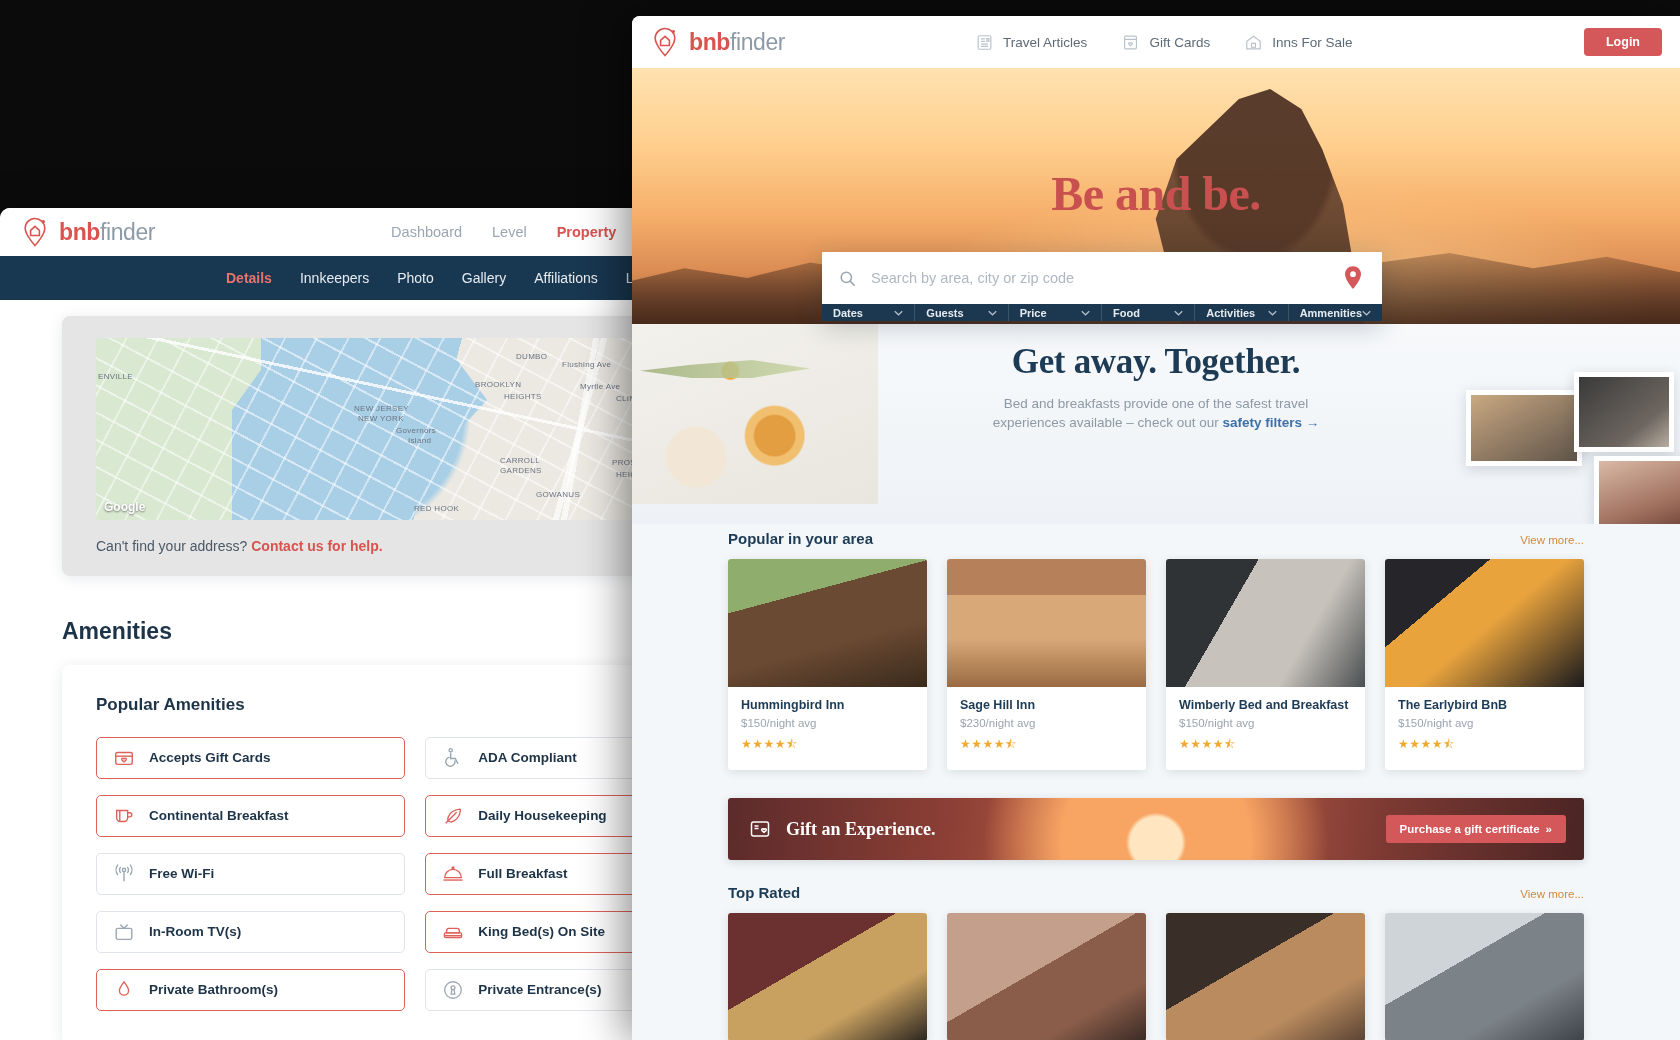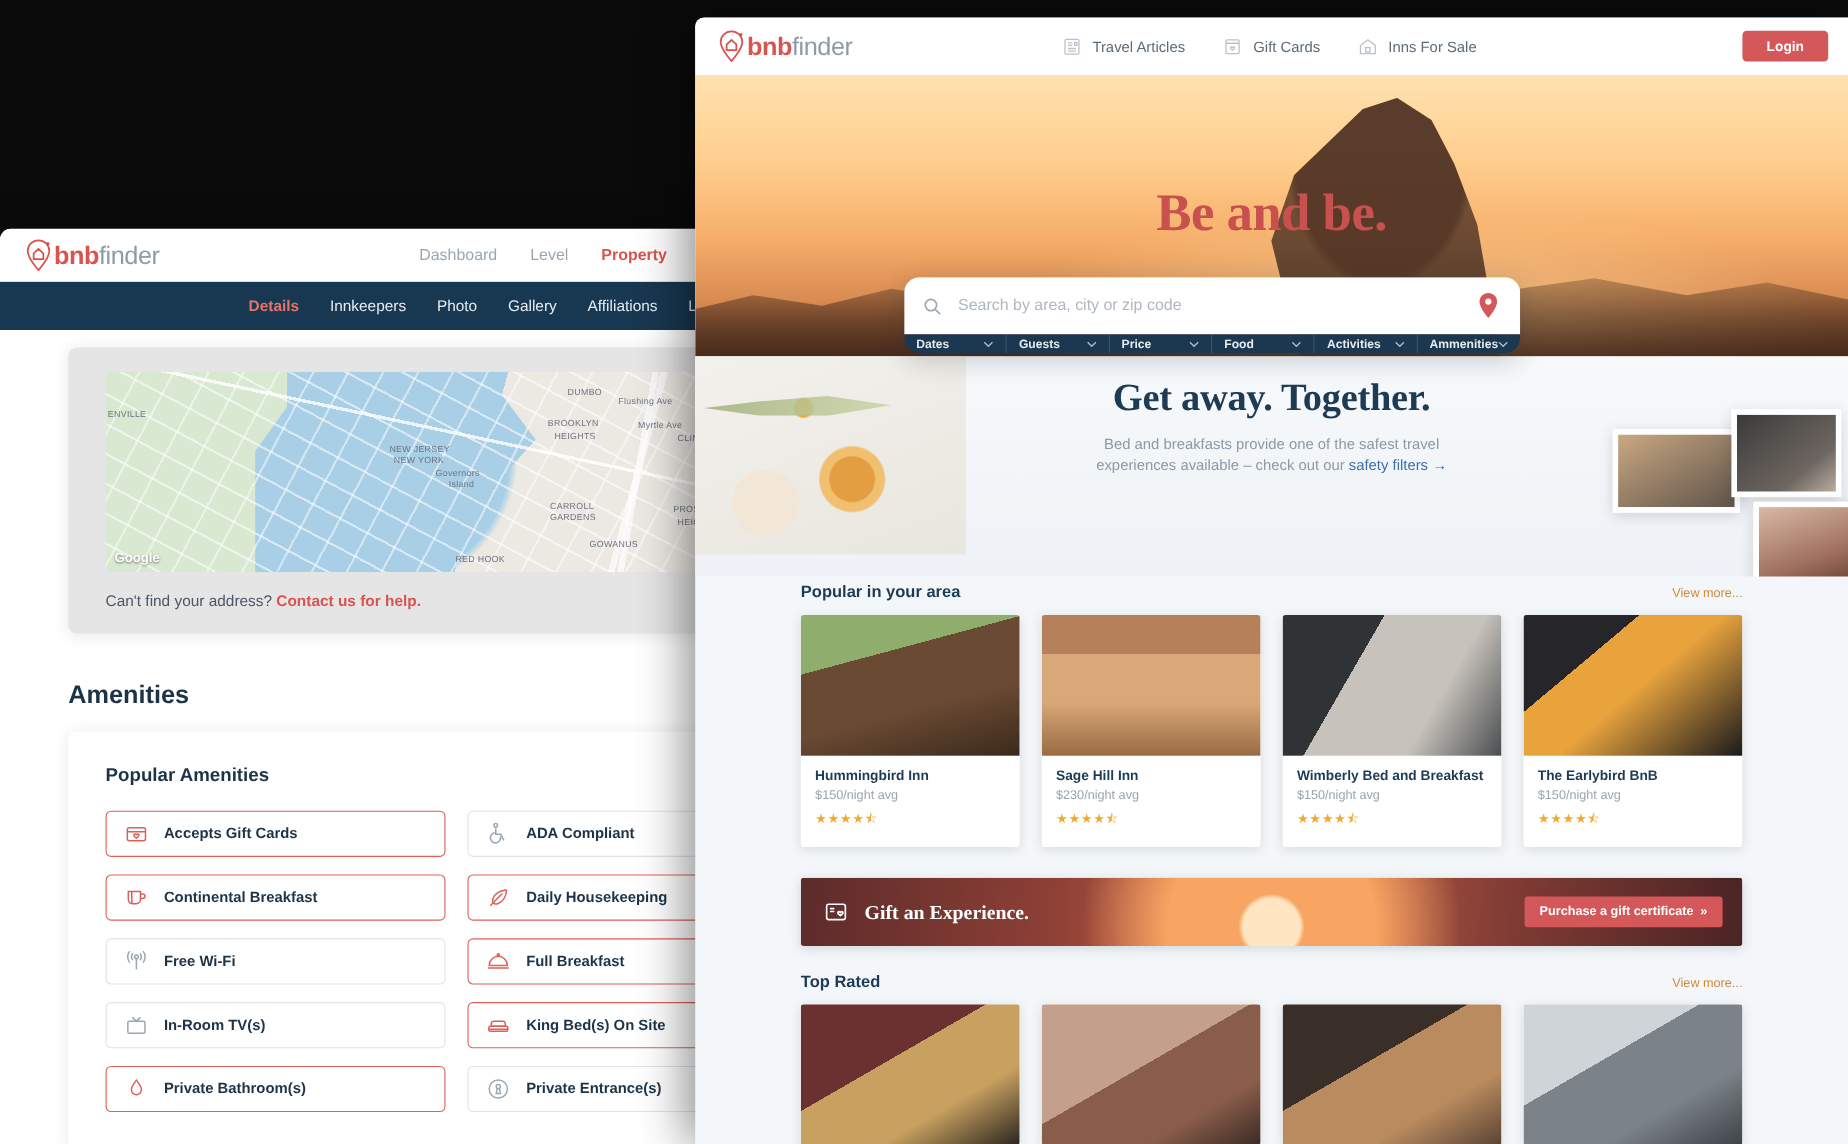--- a/index.html
+++ b/index.html
@@ -19,21 +19,21 @@
     border-radius: 10px 10px 0 0;
     overflow: hidden;
     box-shadow: 0 6px 40px rgba(0,0,0,.35);
   }
   .bw-topbar {
     height: 48px; background: #fff;
     display: flex; align-items: center;
     padding: 0 22px;
     position: relative;
   }
-  .brand { display: flex; align-items: center; gap: 1px; text-align: right; }
+  .brand { display: flex; align-items: center; gap: 11px; text-align: right; }
   .brand-mark {
     width: 26px; height: 30px; position: relative;
   }
   .brand-mark svg { display: block; }
   .brand-text { font-size: 23px; font-weight: 700; letter-spacing: -.4px; }
   .brand-text .b1 { color: #d9534f; }
   .brand-text .b2 { color: #8d9aa8; font-weight: 400; }
 
   .bw-nav {
     display: flex; align-items: center; gap: 30px;
@@ -201,21 +201,21 @@
     font-family: "Liberation Serif", serif;
     font-size: 48px; font-weight: 700;
     color: #c8504f;
     letter-spacing: -.5px;
   }
 
   .searchwrap {
     position: absolute; left: 190px; top: 236px;
     width: 560px; z-index: 6;
     box-shadow: 0 6px 26px rgba(20,40,60,.22);
-    border-radius: 14px; overflow: hidden;
+    border-radius: 1px; overflow: hidden;
   }
   .searchbar {
     height: 52px; background: #fff;
     display: flex; align-items: center; gap: 14px;
     padding: 0 16px;
   }
   .search-ico { width: 19px; height: 19px; color: #9aa6b2; flex: 0 0 19px; }
   .search-ico svg { width: 100%; height: 100%; display: block; }
   .search-input {
     flex: 1; border: none; outline: none;
@@ -264,21 +264,21 @@
     position: absolute; left: 0; right: 0; top: 18px; text-align: center;
   }
   .promo-h {
     font-family: "Liberation Serif", serif;
     font-size: 35px; font-weight: 700; color: #1d3b55;
     letter-spacing: -.3px;
   }
   .promo-p {
     margin-top: 13px; font-size: 13.5px; color: #8d99a5; line-height: 1.4;
   }
-  .promo-p a { color: #3d6fa8; font-weight: 400; text-decoration: none; }
+  .promo-p a { color: #3d6fa8; font-weight: 700; text-decoration: none; }
   .promo-photos-right {
     position: absolute; right: -6px; top: 48px; width: 220px; height: 140px;
   }
   .pp {
     position: absolute; background: #cdbfb2;
     border: 5px solid #fff; box-shadow: 0 3px 12px rgba(20,40,60,.16);
   }
   .pp1 { left: 0; top: 18px; width: 116px; height: 76px;
     background: linear-gradient(150deg,#c9a981,#8a7560 60%,#5f5548); }
   .pp2 { left: 108px; top: 0; width: 100px; height: 80px;
@@ -374,21 +374,21 @@
 
   <div class="bw-body">
 
     <div class="map-card">
       <div class="map-box">
         <div class="map-green"></div>
         <div class="map-water"></div>
         <div class="map-roads"></div>
         <div class="map-pin"></div>
         <span class="map-label" style="left:420px;top:14px">DUMBO</span>
-        <span class="map-label" style="left:402px;top:42px">BROOKLYN</span>
+        <span class="map-label" style="left:379px;top:42px">BROOKLYN</span>
         <span class="map-label" style="left:408px;top:54px">HEIGHTS</span>
         <span class="map-label" style="left:520px;top:56px">CLINTON</span>
         <span class="map-label" style="left:540px;top:68px">HILL</span>
         <span class="map-label" style="left:2px;top:34px">ENVILLE</span>
         <span class="map-label" style="left:258px;top:66px">NEW JERSEY</span>
         <span class="map-label" style="left:262px;top:76px">NEW YORK</span>
         <span class="map-label" style="left:300px;top:88px">Governors</span>
         <span class="map-label" style="left:312px;top:98px">Island</span>
         <span class="map-label" style="left:404px;top:118px">CARROLL</span>
         <span class="map-label" style="left:404px;top:128px">GARDENS</span>

